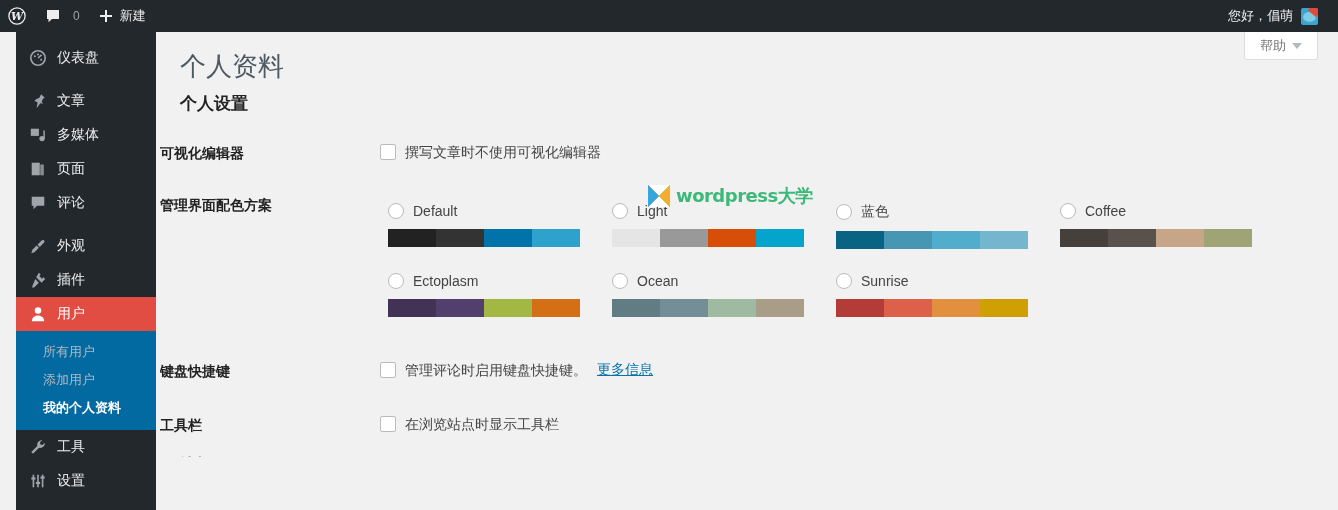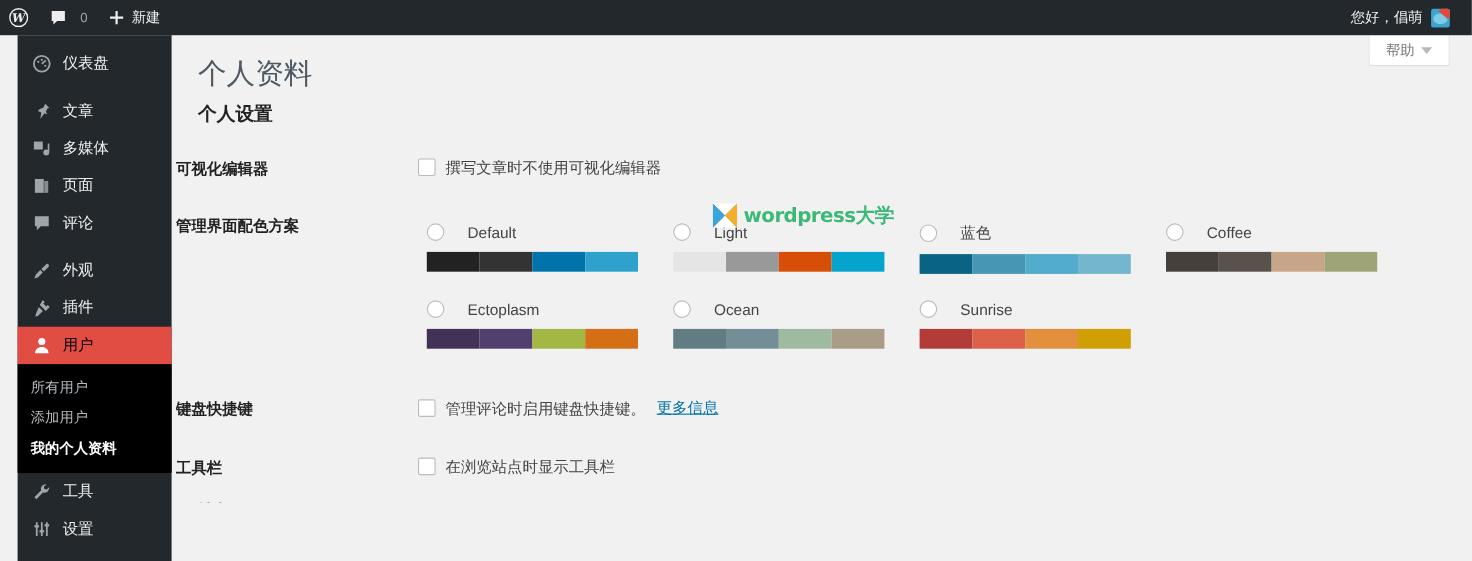--- a/index.html
+++ b/index.html
@@ -81,35 +81,35 @@
   }
   .menu-top .mi {
     width: 20px; height: 20px;
     margin-right: 9px;
     display: inline-flex; align-items: center; justify-content: center;
     color: #a0a5aa;
     flex: none;
   }
   .menu-top.current {
     background: #e14d43;
-    color: #000000;
+    color: #ffffff;
   }
   .menu-top.current .mi { color: #fff; }
   .menu-top.current:after {
     content: "";
     position: absolute;
     right: -8px; top: 50%;
     margin-top: -8px;
     border: 8px solid transparent;
     border-right-color: #f1f1f1;
   }
   .menu-sep { height: 9px; }
   .submenu {
-    background: #000000;
-    padding: 7px 0 8px 0;
+    background: #0369a1;
+    padding: 7px 0 8px 15px;
   }
   .submenu a {
     display: block;
     padding: 5px 0 5px 12px;
     font-size: 13px;
     color: #b4b9be;
     text-decoration: none;
     cursor: pointer;
   }
   .submenu a.current { color: #fff; font-weight: bold; }
@@ -199,21 +199,20 @@
   .scheme {
     width: 220px;
     margin: 0 4px 4px 0;
     padding: 10px 6px 10px 8px;
     border-radius: 2px;
   }
   .scheme.selected { background: #ddd; }
   .scheme-head {
     display: flex; align-items: center;
     margin-bottom: 10px;
-    gap: 12px;
   }
   .radio {
     width: 16px; height: 16px;
     border: 1px solid #bbb;
     border-radius: 50%;
     background: #fff;
     margin-right: 9px;
     flex: none;
     position: relative;
     cursor: pointer;
@@ -552,21 +551,21 @@
               <span style="background:#dd614a"></span>
               <span style="background:#e2903d"></span>
               <span style="background:#cf9f04"></span>
             </div>
           </div>
 
         </div>
       </div>
     </div>
 
-    <div class="form-row" style="margin-top:12px;align-items:center;">
+    <div class="form-row" style="margin-top:12px;">
       <div class="th">键盘快捷键</div>
       <div class="td">
         <label class="cb-label">
           <span class="cb"></span>
           <span class="cb-text">管理评论时启用键盘快捷键。</span>
           <span class="more-link">更多信息</span>
         </label>
       </div>
     </div>
 

